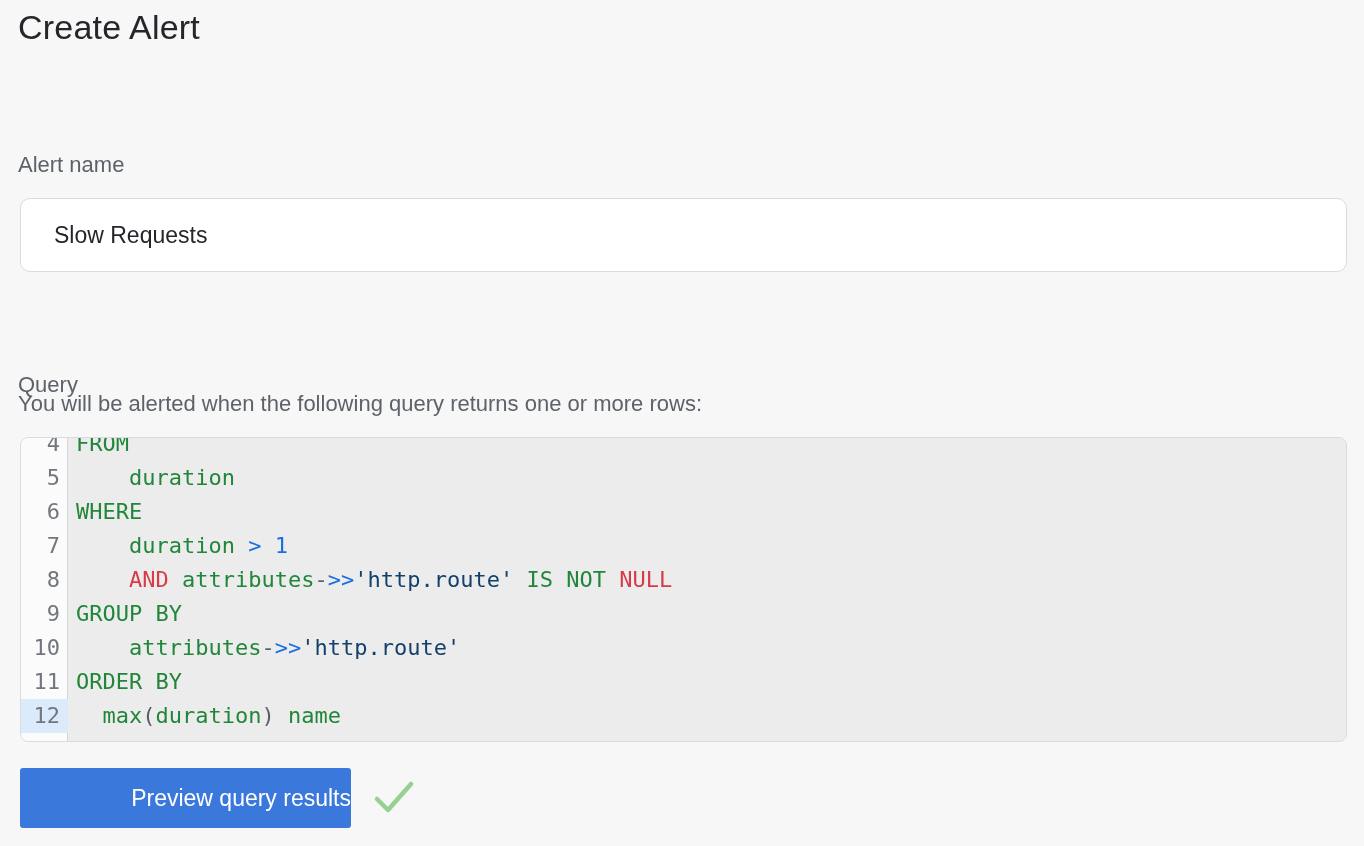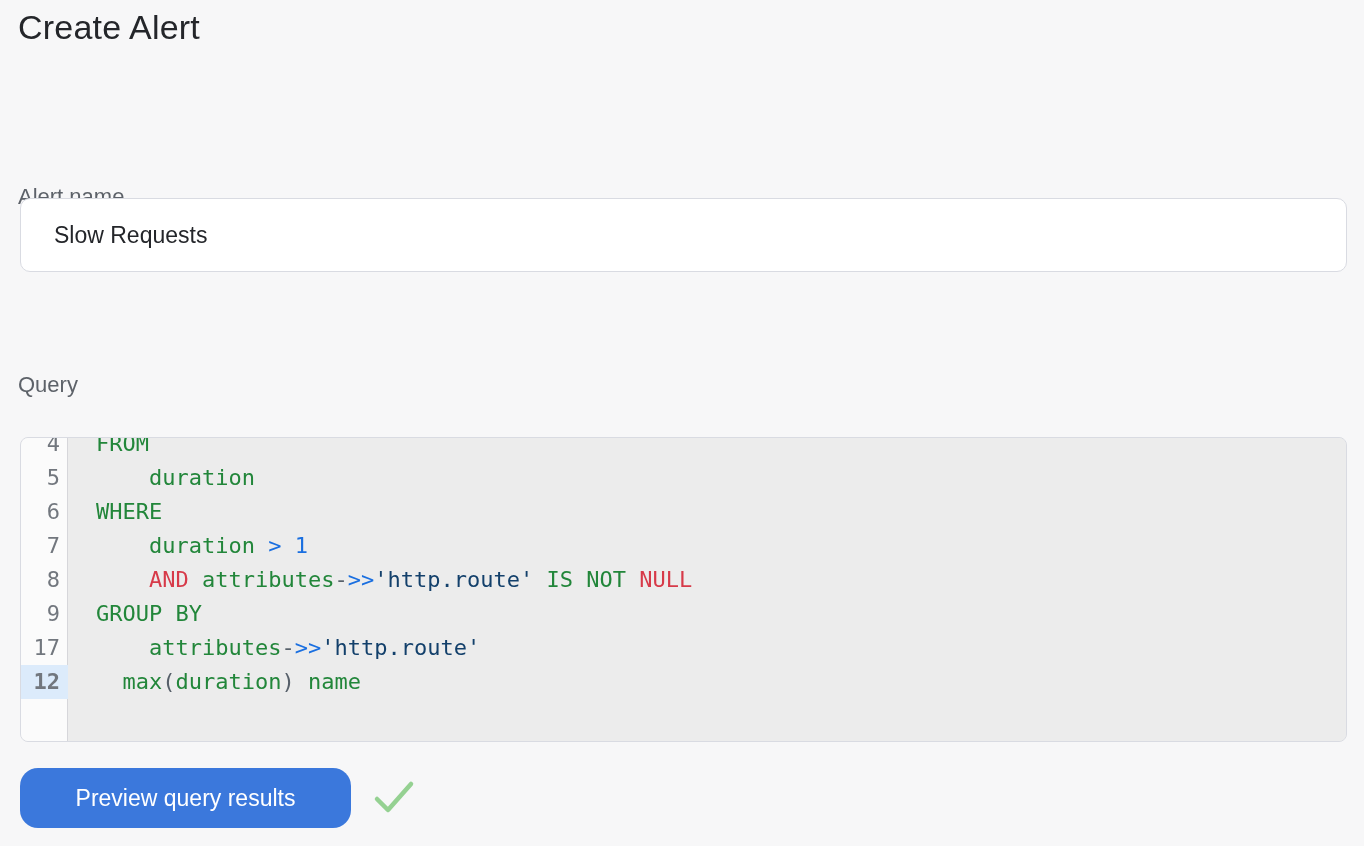--- a/index.html
+++ b/index.html
@@ -22,21 +22,21 @@
     font-weight: 400;
     color: var(--title, #24262a);
     letter-spacing: 0.2px;
   }
   .field-label {
     position: absolute;
     left: 18px;
     font-size: 22px;
     color: var(--label, #5d6269);
   }
-  .label-alert-name { top: 152px; margin-top: 32px; }
+  .label-alert-name { top: 152px; }
   .alert-name-input {
     position: absolute;
     left: 20px; top: 198px;
     width: 1327px; height: 74px;
     background: var(--input_bg, #ffffff);
     border: 1px solid var(--input_border, #d9dbe2);
     border-radius: 10px;
     padding: 0 0 0 33px;
     font-family: "Liberation Sans", sans-serif;
     font-size: 23px;
@@ -78,65 +78,66 @@
     font-size: 22px;
   }
   .code-row { display: flex; height: 34px; line-height: 34px; }
   .ln {
     flex: none;
     width: 47px;
     text-align: right;
     padding-right: 8px;
     color: var(--gutter_text, #72777e);
   }
-  .ln.active { background: var(--gutter_active_bg, #dcebfb); font-weight: bold; }
+  .ln.active { background: var(--gutter_active_bg, #dcebfb); }
   .code {
     flex: 1;
-    padding-left: 28px;
+    padding-left: 8px;
     white-space: pre;
     color: #24292e;
   }
   .tok-kw    { color: var(--syntax_keyword, #22863a); }
   .tok-logic { color: var(--syntax_logic, #d73a49); text-align: center; }
   .tok-op, .tok-num { color: var(--syntax_operator, #1a6fe0); }
   .tok-str   { color: var(--syntax_string, #13406b); }
   .tok-punct { color: var(--syntax_punct, #57606a); }
   .tok-plain { color: #24292e; }
   .preview-button {
     position: absolute;
     left: 20px; top: 768px;
     width: 331px; height: 60px;
     background: var(--button_bg, #3b78dc);
     color: var(--button_text, #ffffff);
     border: none;
-    border-radius: 18px;
+    border-radius: 3px;
     font-family: "Liberation Sans", sans-serif;
     font-size: 23px;
     cursor: pointer;
-    text-align: center;
+    text-align: right;
   }
   .check-wrap {
     position: absolute;
     left: 372px; top: 778px;
     width: 44px; height: 40px;
   }
 </style>
 </head>
 <body>
 
 <div class="page">
 
   <h1 class="page-title">Create Alert</h1>
 
   <div class="field-label label-alert-name">Alert name</div>
 
   <input class="alert-name-input" type="text" value="Slow Requests" style="">
 
   <div class="field-label label-query">Query</div>
 
+  <div class="query-description">You will be alerted when the following query returns one or more rows:</div>
 
   <div class="editor">
     <div class="gutter-bg"></div>
     <div class="code-bg"></div>
     <div class="editor-content">
         <div class="code-row">
           <div class="ln">4</div>
           <div class="code"><span class="tok-kw">FROM</span></div>
         </div>
         <div class="code-row">
@@ -153,22 +154,26 @@
         </div>
         <div class="code-row">
           <div class="ln">8</div>
           <div class="code"><span class="tok-plain">    </span><span class="tok-logic">AND</span><span class="tok-plain"> </span><span class="tok-kw">attributes</span><span class="tok-punct">-</span><span class="tok-op">&gt;&gt;</span><span class="tok-str">'http.route'</span><span class="tok-plain"> </span><span class="tok-kw">IS</span><span class="tok-plain"> </span><span class="tok-kw">NOT</span><span class="tok-plain"> </span><span class="tok-logic">NULL</span></div>
         </div>
         <div class="code-row">
           <div class="ln">9</div>
           <div class="code"><span class="tok-kw">GROUP BY</span></div>
         </div>
         <div class="code-row">
-          <div class="ln">17</div>
+          <div class="ln">10</div>
           <div class="code"><span class="tok-plain">    </span><span class="tok-kw">attributes</span><span class="tok-punct">-</span><span class="tok-op">&gt;&gt;</span><span class="tok-str">'http.route'</span></div>
+        </div>
+        <div class="code-row">
+          <div class="ln">11</div>
+          <div class="code"><span class="tok-kw">ORDER BY</span></div>
         </div>
         <div class="code-row">
           <div class="ln active">12</div>
           <div class="code"><span class="tok-plain">  </span><span class="tok-kw">max</span><span class="tok-punct">(</span><span class="tok-kw">duration</span><span class="tok-punct">)</span><span class="tok-plain"> </span><span class="tok-kw">name</span></div>
         </div>
       </div>
   </div>
 
   <button class="preview-button">Preview query results</button>
 

